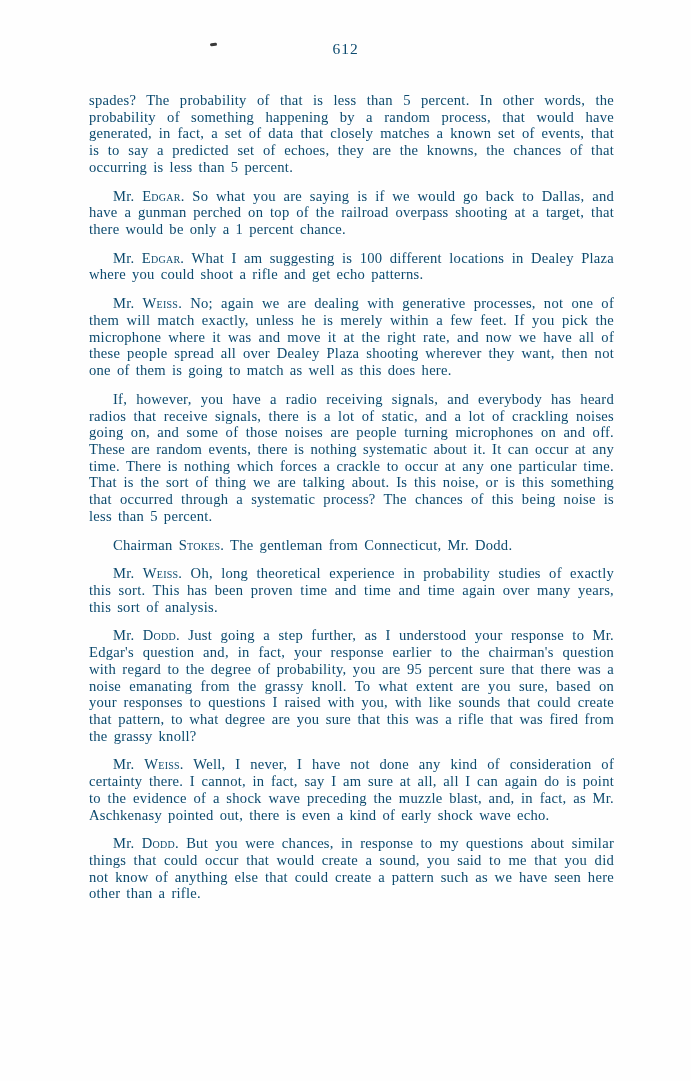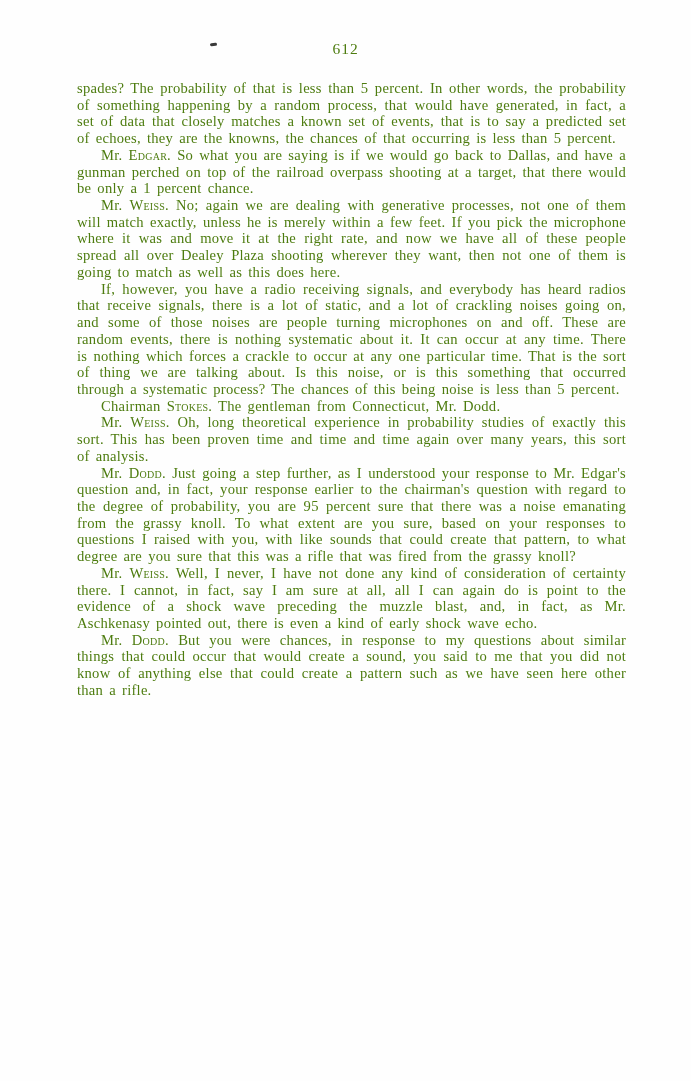--- a/index.html
+++ b/index.html
@@ -6,21 +6,21 @@
     margin: 0;
     padding: 0;
     background: #ffffff;
   }
   .page {
     position: relative;
     width: 691px;
     height: 1081px;
     background: #fefefe;
     font-family: "Liberation Serif", "DejaVu Serif", serif;
-    color: #4d7c0f;
+    color: #0c4a6e;
     overflow: hidden;
   }
   .page-number {
     position: absolute;
     top: 40px;
     left: 0;
     width: 691px;
     text-align: center;
     font-size: 15.5px;
     letter-spacing: 1px;
@@ -30,21 +30,21 @@
     top: 80px;
     left: 77px;
     width: 549px;
     font-size: 14.6px;
     line-height: 16.72px;
     text-align: justify;
     word-spacing: 2.2px;
     letter-spacing: 0.25px;
   }
   .content p {
-    margin: 0;
+    margin: 12px;
     padding: 0;
   }
   .content p.indent {
     text-indent: 24px;
   }
   .sc {
     font-variant: small-caps;
   }
   .speck {
     position: absolute;
@@ -66,20 +66,21 @@
 
   <div class="page-number">612</div>
 
   <div class="content">
 
     <p><span>spades? The probability of that is less than 5 percent. In other words, the probability of something happening by a random process, that would have generated, in fact, a set of data that closely matches a known set of events, that is to say a predicted set of echoes, they are the knowns, the chances of that occurring is less than 5 percent.</span></p>
 
     <p class="indent"><span class="speaker"><span>Mr. </span><span class="sc">Edgar.</span></span><span> So what you are saying is if we would go back to Dallas, and have a gunman perched on top of the railroad overpass shooting at a target, that there would be only a 1 percent chance.</span></p>
 
 
+    <p class="indent"><span class="speaker"><span>Mr. </span><span class="sc">Edgar.</span></span><span> What I am suggesting is 100 different locations in Dealey Plaza where you could shoot a rifle and get echo patterns.</span></p>
 
     <p class="indent"><span class="speaker"><span>Mr. </span><span class="sc">Weiss.</span></span><span> No; again we are dealing with generative processes, not one of them will match exactly, unless he is merely within a few feet. If you pick the microphone where it was and move it at the right rate, and now we have all of these people spread all over Dealey Plaza shooting wherever they want, then not one of them is going to match as well as this does here.</span></p>
 
     <p class="indent"><span>If, however, you have a radio receiving signals, and everybody has heard radios that receive signals, there is a lot of static, and a lot of crackling noises going on, and some of those noises are people turning microphones on and off. These are random events, there is nothing systematic about it. It can occur at any time. There is nothing which forces a crackle to occur at any one particular time. That is the sort of thing we are talking about. Is this noise, or is this something that occurred through a systematic process? The chances of this being noise is less than 5 percent.</span></p>
 
 
     <p class="indent"><span class="speaker"><span>Chairman </span><span class="sc">Stokes.</span></span><span> The gentleman from Connecticut, Mr. Dodd.</span></p>
 
     <p class="indent"><span class="speaker"><span>Mr. </span><span class="sc">Weiss.</span></span><span> Oh, long theoretical experience in probability studies of exactly this sort. This has been proven time and time and time again over many years, this sort of analysis.</span></p>
 

